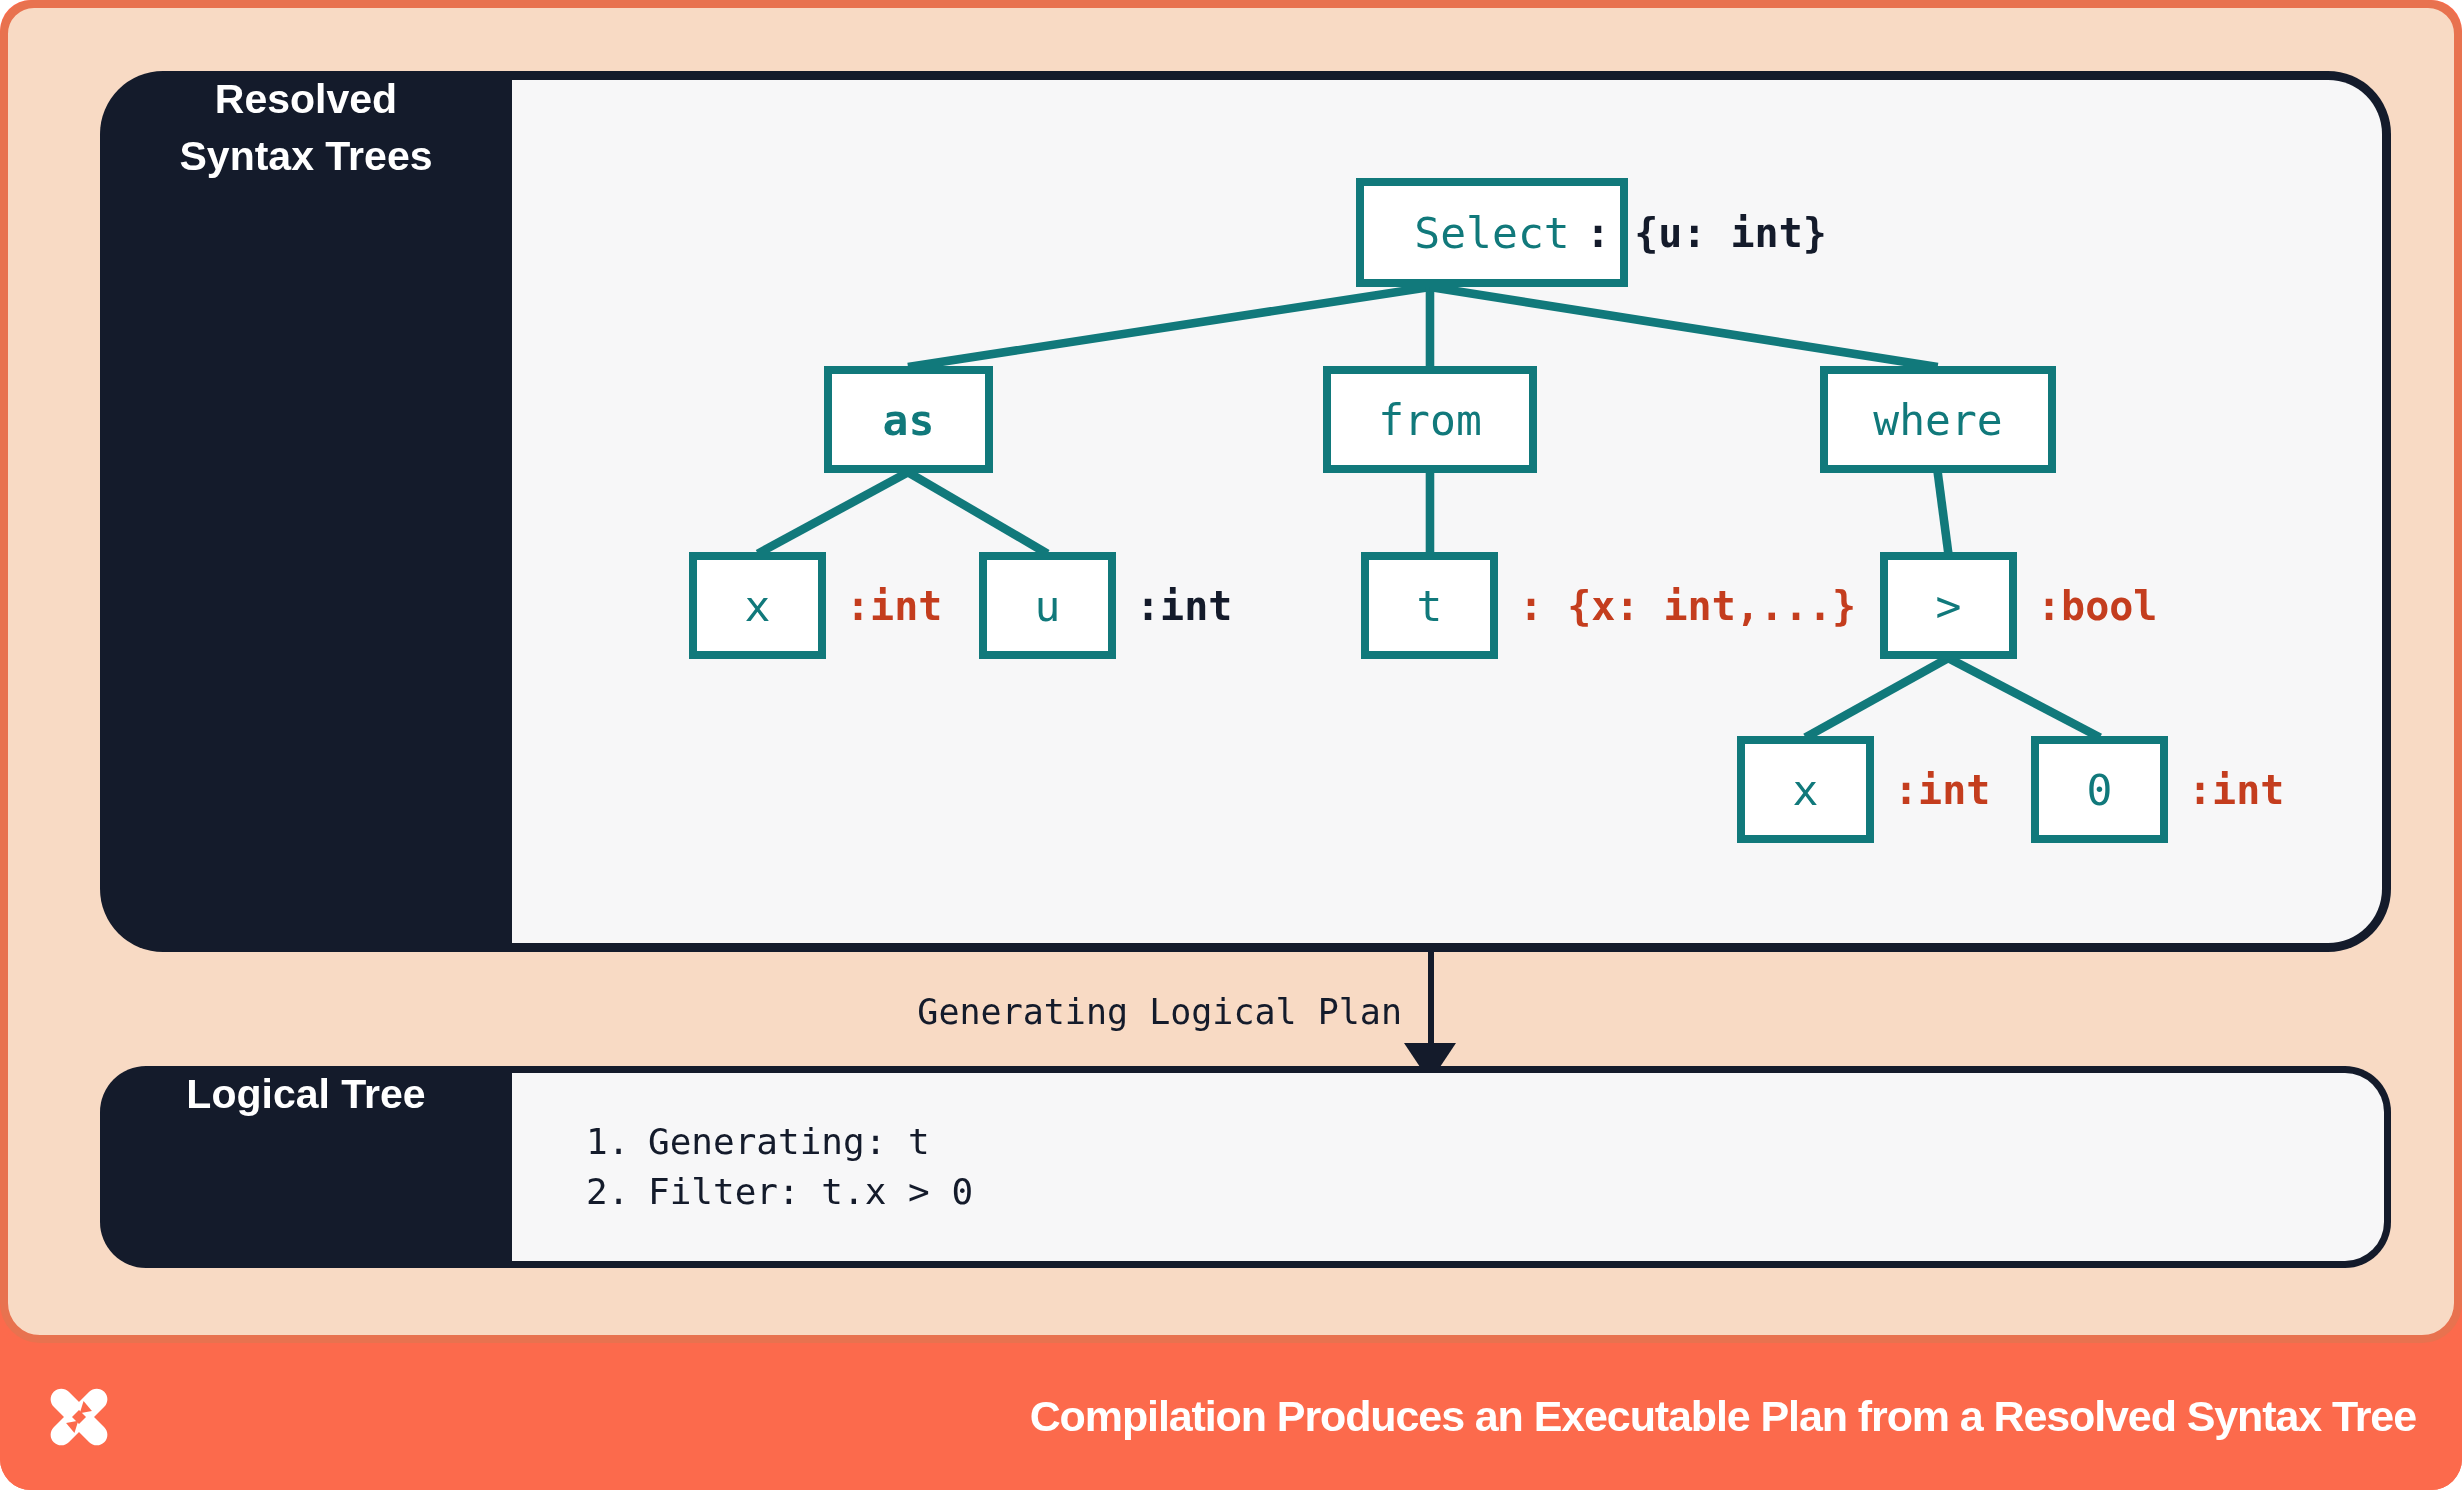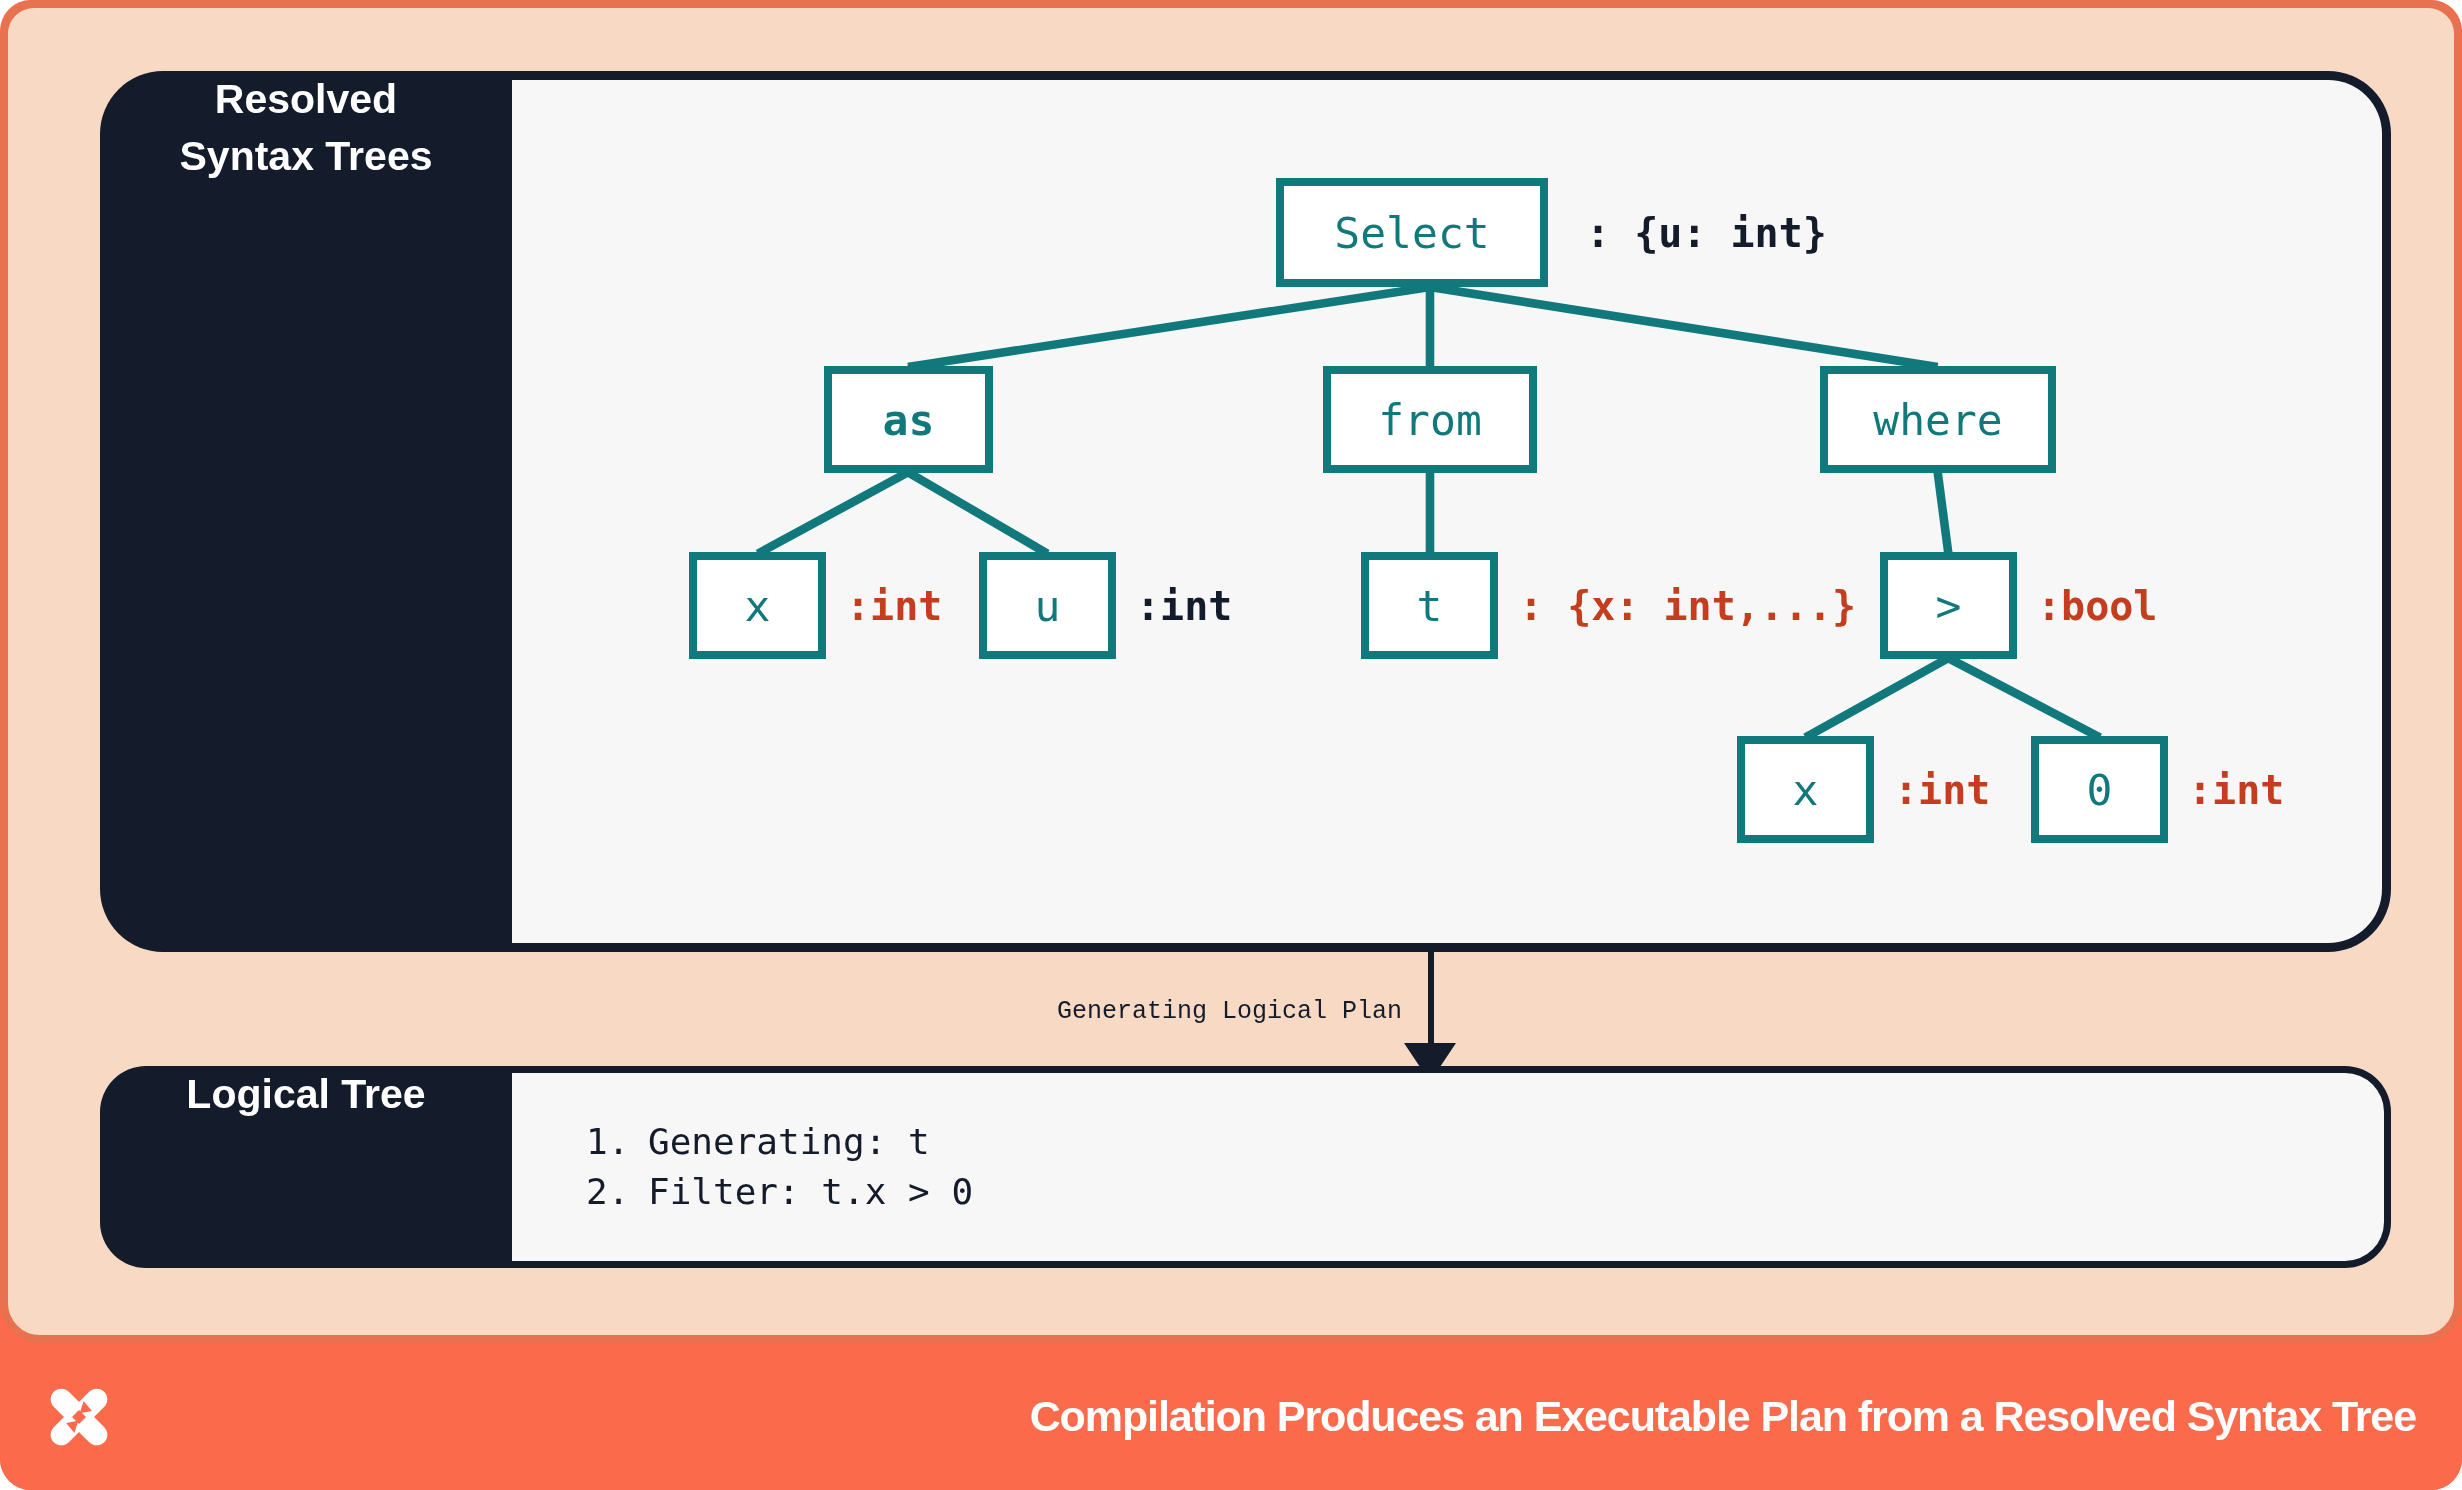--- a/index.html
+++ b/index.html
@@ -53,21 +53,21 @@
   }
   .ann{
     position:absolute;height:50px;line-height:50px;
     font-size:40px;font-weight:bold;white-space:nowrap;
   }
   .c-red{color:var(--red);}
   .c-dark{color:var(--dark);}
   
   .transition-label{
     position:absolute;left:894px;top:982px;width:500px;
-    text-align:right;font-size:25px;line-height:44px;color:var(--dark);white-space:nowrap;font-family:Liberation Mono, monospace;
+    text-align:right;font-size:35px;line-height:44px;color:var(--dark);white-space:nowrap;
   }
   .arrow-line{position:absolute;left:1420px;top:944px;width:6.4px;height:93px;background:var(--dark);}
   .arrow-head{
     position:absolute;left:1396px;top:1035px;width:0;height:0;
     border-left:26.5px solid transparent;border-right:26.5px solid transparent;
     border-top:39px solid var(--dark);
   }
   
   .steps{
     position:absolute;left:486px;top:0;bottom:0;
@@ -112,21 +112,21 @@
         <line x1="1860" y1="302" x2="1860" y2="414"></line>
         <line x1="1860" y1="302" x2="2570" y2="414"></line>
         <line x1="1130" y1="561" x2="920" y2="675"></line>
         <line x1="1130" y1="561" x2="1325" y2="675"></line>
         <line x1="1860" y1="561" x2="1860" y2="675"></line>
         <line x1="2570" y1="561" x2="2585" y2="675"></line>
         <line x1="2585" y1="821" x2="2385" y2="932"></line>
         <line x1="2585" y1="821" x2="2797" y2="932"></line>
       </svg>
 
-      <div class="node" style="left:1176px;top:107px;width:272px;height:109px;">
+      <div class="node" style="left:1256px;top:107px;width:272px;height:109px;">
         <span>Select</span>
       </div>
       <div class="node" style="left:724px;top:295px;width:169px;height:107px;font-weight:bold;">
         <span>as</span>
       </div>
       <div class="node" style="left:1223px;top:295px;width:214px;height:107px;">
         <span>from</span>
       </div>
       <div class="node" style="left:1720px;top:295px;width:236px;height:107px;">
         <span>where</span>

